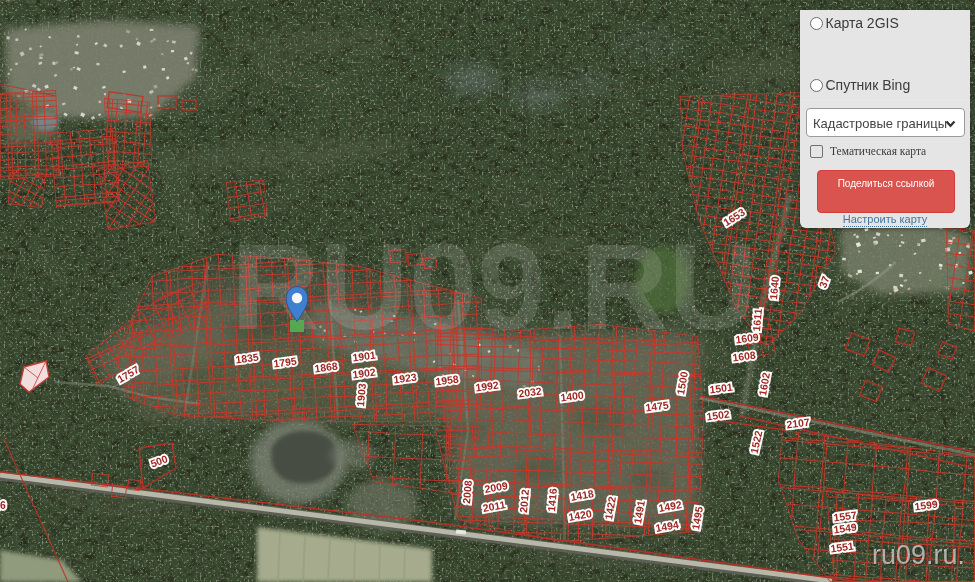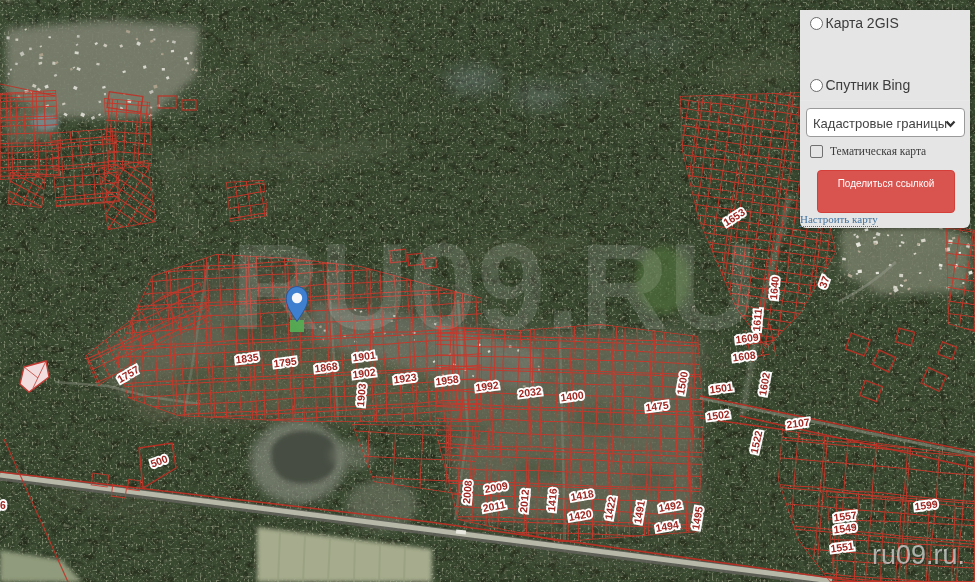--- a/index.html
+++ b/index.html
@@ -7,21 +7,21 @@
 .panel{position:absolute;left:800px;top:10px;width:170px;height:218px;background:#e5e5e5;border-radius:0 0 6px 6px;box-shadow:0 1px 5px rgba(0,0,0,.35);}
 .row{position:absolute;left:10px;height:20px;display:flex;align-items:center;}
 .rad{width:13px;height:13px;border:1.5px solid #6b6b6b;border-radius:50%;box-sizing:border-box;background:#fff;flex:0 0 auto;}
 .rad.on{border-color:#2e7fd0;background:radial-gradient(circle,#1767c4 0 42%,#fff 50% 56%,#2e7fd0 62%);}
 .rlab{margin-left:2.5px;font-size:14px;color:#3c3c3c;white-space:nowrap;}
 .sel{position:absolute;left:6px;top:98px;width:159px;height:29px;border:1px solid #9a9a9a;border-radius:4px;background:#fff;box-sizing:border-box;}
 .sel span{position:absolute;left:6px;top:7px;font-size:13px;color:#444;}
 .chk{position:absolute;left:10px;top:135px;width:13px;height:13px;border:1.5px solid #707070;border-radius:2px;box-sizing:border-box;}
 .clab{position:absolute;left:30px;top:135px;font-size:11.5px;color:#3c3c3c;font-family:Liberation Serif, serif;}
 .btn{position:absolute;left:17px;top:160px;width:138px;height:43px;background:#d9534f;border:1px solid #d43f3a;border-radius:4px;box-sizing:border-box;color:#fff;font-size:10px;text-align:center;line-height:25px;}
-.lnk{position:absolute;left:0;top:199px;width:100%;font-family:Liberation Serif, serif;}
+.lnk{position:absolute;left:0;top:199px;width:100%;text-align:center;}
 .lnk span{font-size:11px;color:#44749e;border-bottom:1px dotted #44749e;padding-bottom:1px;}
 </style></head><body>
 
 <svg id="map" width="975" height="582" viewBox="0 0 975 582">
 <defs>
 <filter id="b4" x="-40%" y="-40%" width="180%" height="180%">
         <feGaussianBlur stdDeviation="4"></feGaussianBlur>
       </filter>
 <filter id="b8" x="-40%" y="-40%" width="180%" height="180%">
         <feGaussianBlur stdDeviation="8"></feGaussianBlur>

